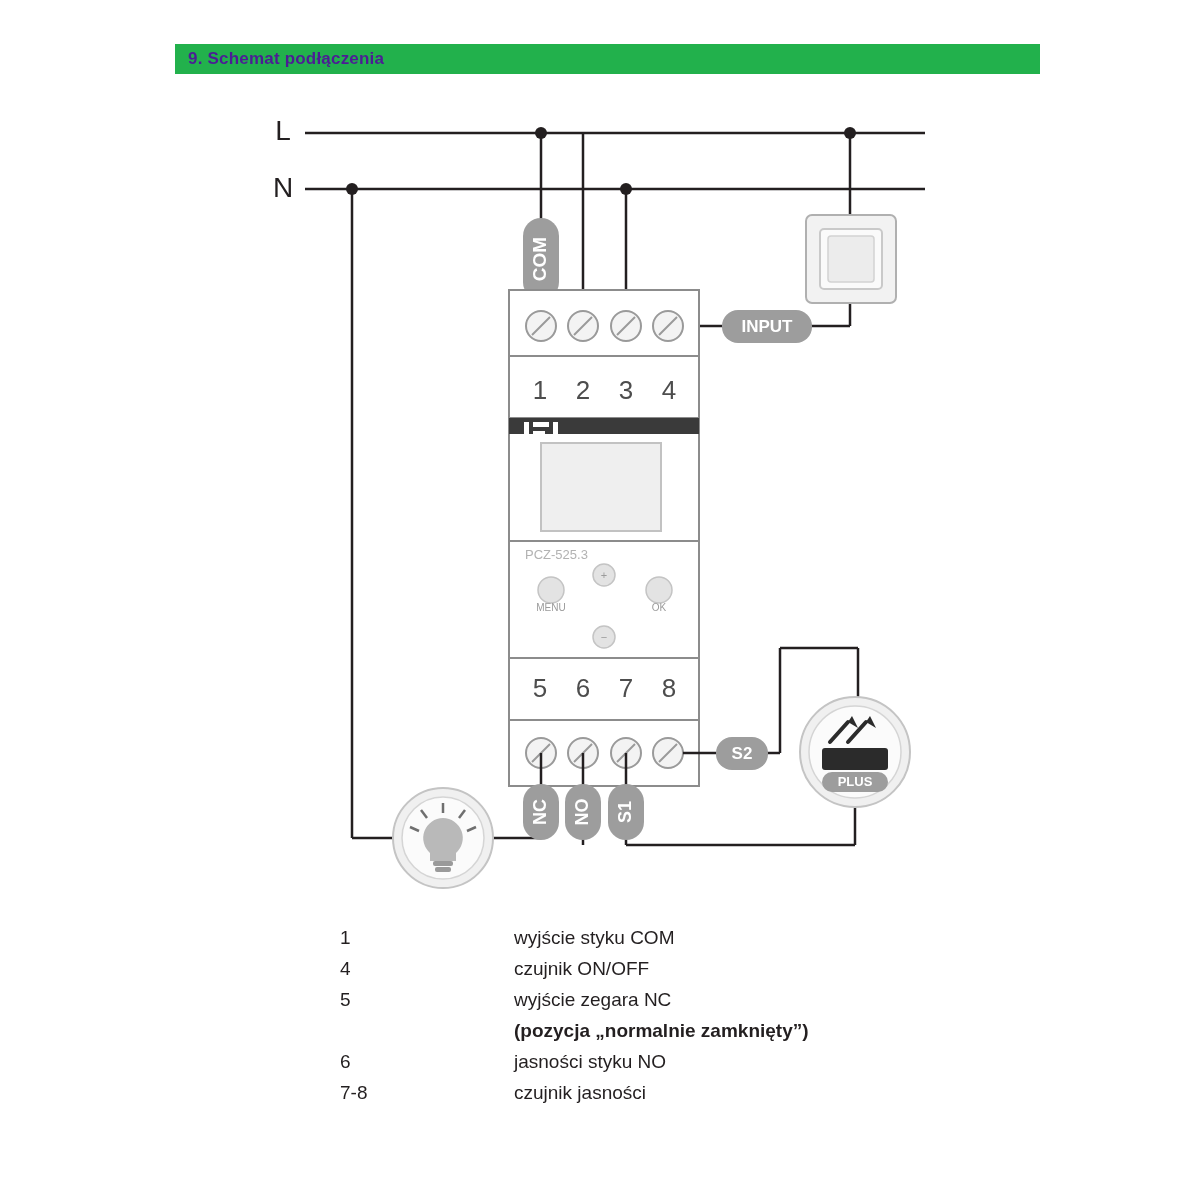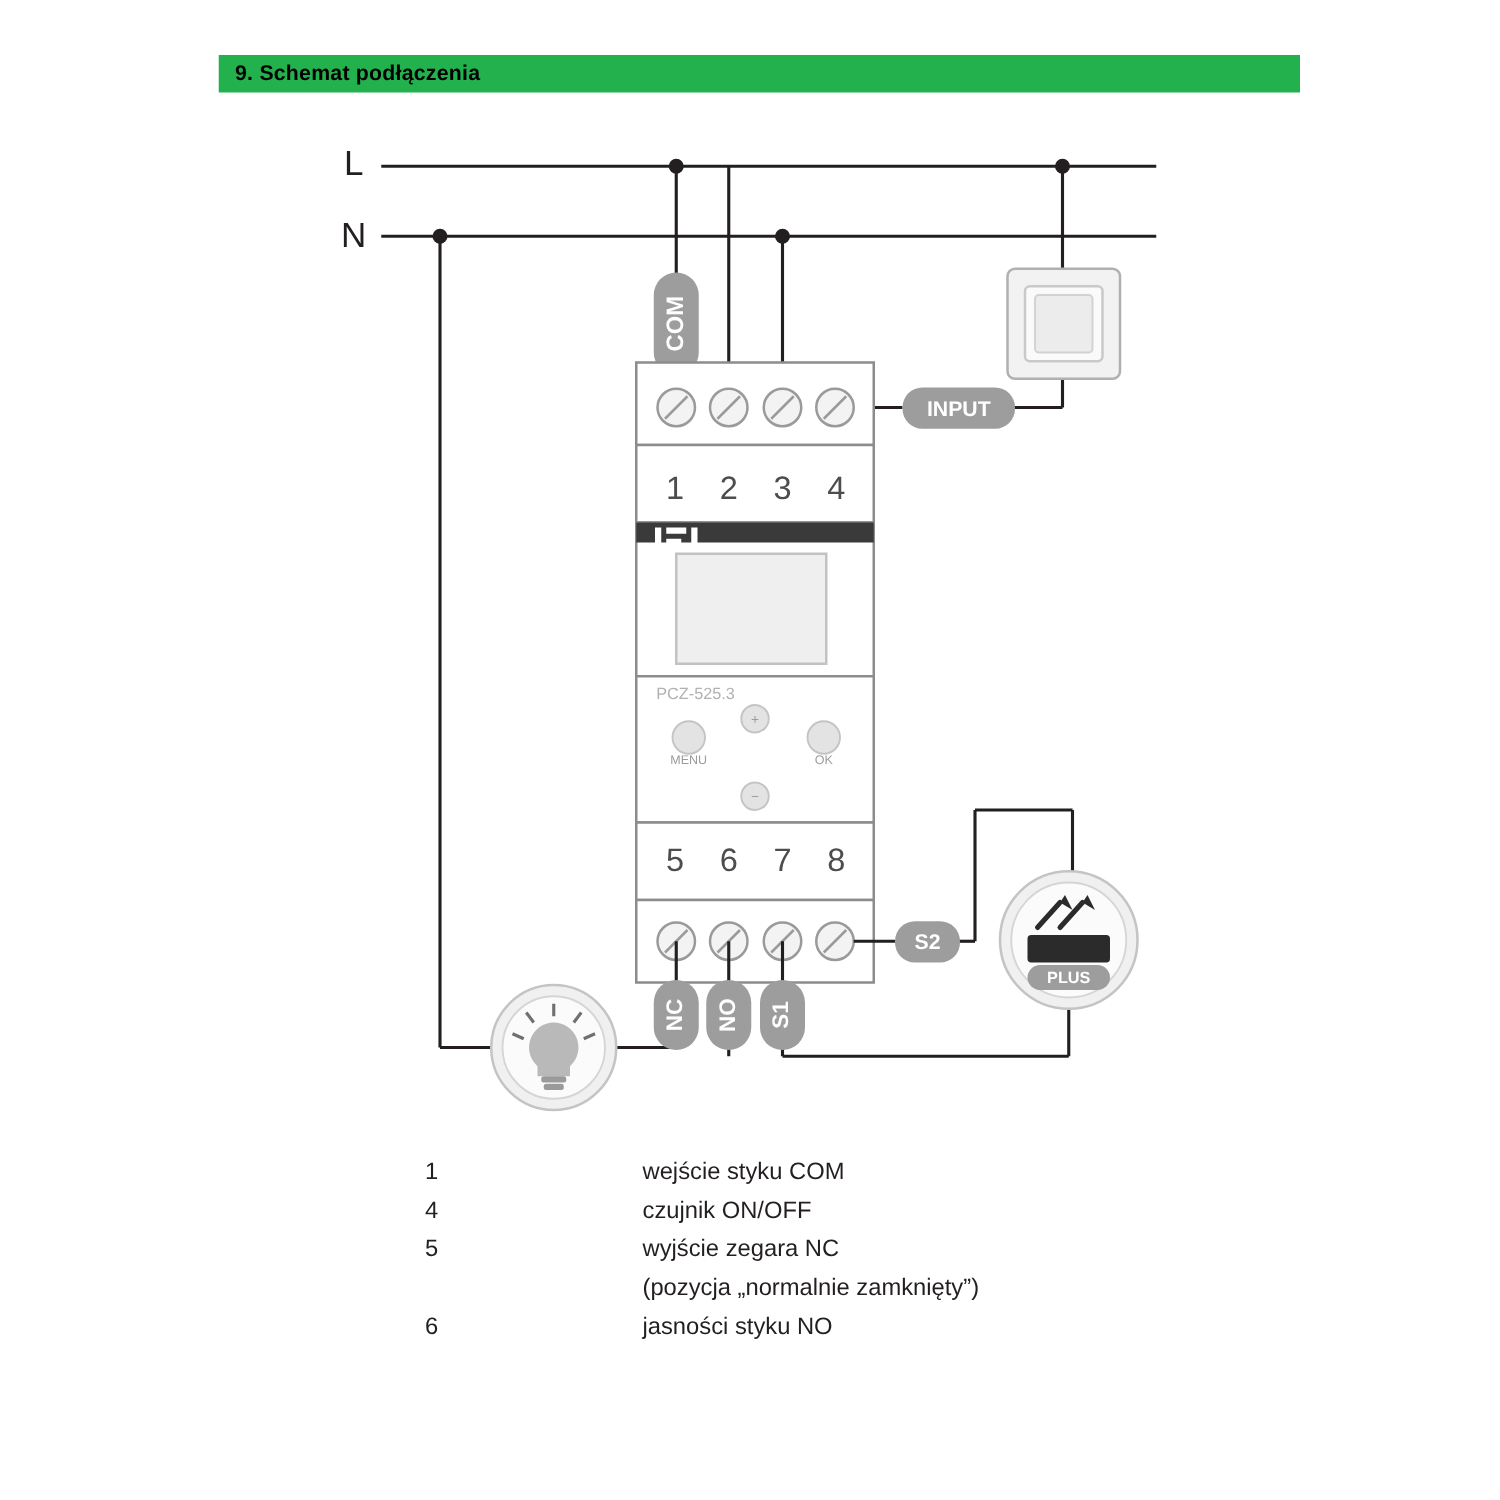--- a/index.html
+++ b/index.html
@@ -26,21 +26,21 @@
     position: absolute;
     left: 175px;
     top: 44px;
     width: 865px;
     height: 30px;
     background: #22b14c;
     display: flex;
     align-items: center;
   }
   .section-bar .title {
-    color: #000000;
+    color: #4c1d95;
     font-size: 17px;
     font-weight: bold;
     padding-left: 13px;
     letter-spacing: 0.2px;
   }
 
   
   .schematic {
     position: absolute;
     left: 0;
@@ -69,20 +69,21 @@
     flex: 0 0 174px;
     font-size: 19px;
     color: #231f20;
   }
   .legend-desc {
     font-size: 19px;
     color: #231f20;
   }
   .legend-desc.cont {
     margin-left: 174px;
+    font-weight: bold;
   }
 </style>
 </head>
 <body>
 
 <div class="page">
 
   <div class="section-bar">
     <span class="title">9. Schemat podłączenia</span>
   </div>
@@ -275,21 +276,21 @@
       <text x="283" y="133" fill="#231f20" font-family="Liberation Sans, sans-serif" font-size="28" text-anchor="middle" dominant-baseline="middle">L</text>
       <text x="283" y="190" fill="#231f20" font-family="Liberation Sans, sans-serif" font-size="28" text-anchor="middle" dominant-baseline="middle">N</text>
 
     </svg>
   </div>
 
   <div class="legend">
 
     <div class="legend-row">
       <span class="legend-num">1</span>
-      <span class="legend-desc">wejście styku COM</span>
+      <span class="legend-desc">wyjście styku COM</span>
     </div>
 
 
     <div class="legend-row">
       <span class="legend-num">4</span>
       <span class="legend-desc">czujnik ON/OFF</span>
     </div>
 
     <div class="legend-row">
       <span class="legend-num">5</span>
@@ -297,16 +298,20 @@
     </div>
     <div class="legend-row">
       <span class="legend-desc cont">(pozycja „normalnie zamknięty”)</span>
     </div>
 
     <div class="legend-row">
       <span class="legend-num">6</span>
       <span class="legend-desc">jasności styku NO</span>
     </div>
 
+    <div class="legend-row">
+      <span class="legend-num">7-8</span>
+      <span class="legend-desc">czujnik jasności</span>
+    </div>
 
   </div>
 
 </div>
 
 </body></html>

